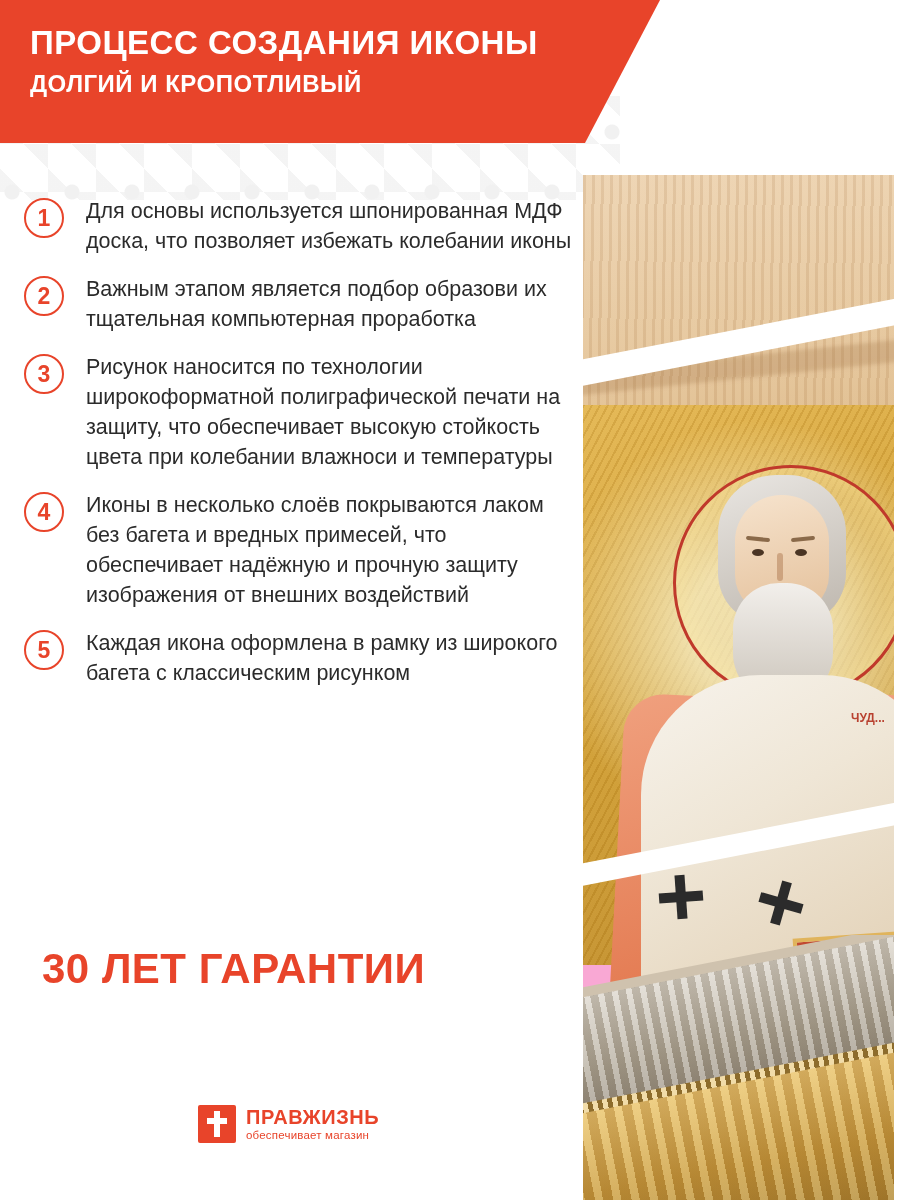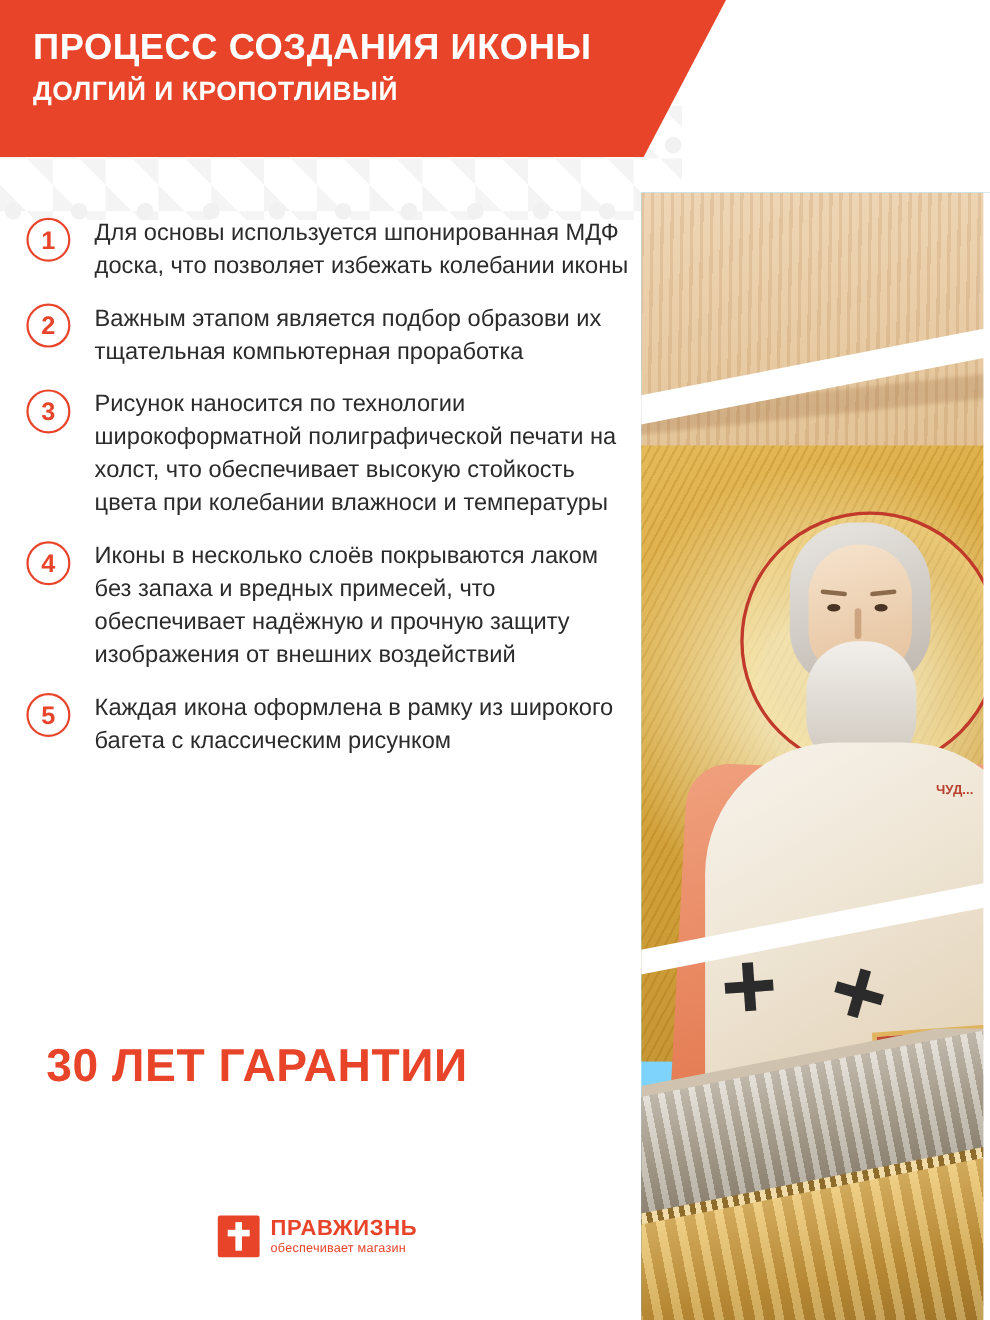--- a/index.html
+++ b/index.html
@@ -192,21 +192,21 @@
   }
 
   
   .photo {
     position: absolute;
     left: 583px;
     top: 175px;
     width: 317px;
     height: 1025px;
     overflow: hidden;
-    background: #7dd3fc;
+    background: #f9a8d4;
   }
   
   .wood {
     position: absolute;
     left: 0; top: 0;
     width: 100%;
     height: 300px;
     background:
       repeating-linear-gradient(91deg, rgba(196,154,104,.35) 0 3px, rgba(228,196,150,.25) 3px 9px),
       linear-gradient(175deg, #f2dcc0 0%, #e8cba4 55%, #dcb887 100%);
@@ -463,26 +463,26 @@
       <div class="step-text">Для основы используется шпонированная МДФ доска, что позволяет избежать колебании иконы</div>
     </div>
 
     <div class="step">
       <div class="step-num">2</div>
       <div class="step-text">Важным этапом является подбор образови их тщательная компьютерная проработка</div>
     </div>
 
     <div class="step">
       <div class="step-num">3</div>
-      <div class="step-text">Рисунок наносится по технологии широкоформатной полиграфической печати на холст, что обеспечивает высокую стойкость цвета при колебании влажноси и температуры</div>
+      <div class="step-text">Рисунок наносится по технологии широкоформатной полиграфической печати на защиту, что обеспечивает высокую стойкость цвета при колебании влажноси и температуры</div>
     </div>
 
     <div class="step">
       <div class="step-num">4</div>
-      <div class="step-text">Иконы в несколько слоёв покрываются лаком без запаха и вредных примесей, что обеспечивает надёжную и прочную защиту изображения от внешних воздействий</div>
+      <div class="step-text">Иконы в несколько слоёв покрываются лаком без багета и вредных примесей, что обеспечивает надёжную и прочную защиту изображения от внешних воздействий</div>
     </div>
 
     <div class="step">
       <div class="step-num">5</div>
       <div class="step-text">Каждая икона оформлена в рамку из широкого багета с классическим рисунком</div>
     </div>
 
   </div>
 
   <div class="guarantee">30 ЛЕТ ГАРАНТИИ</div>

